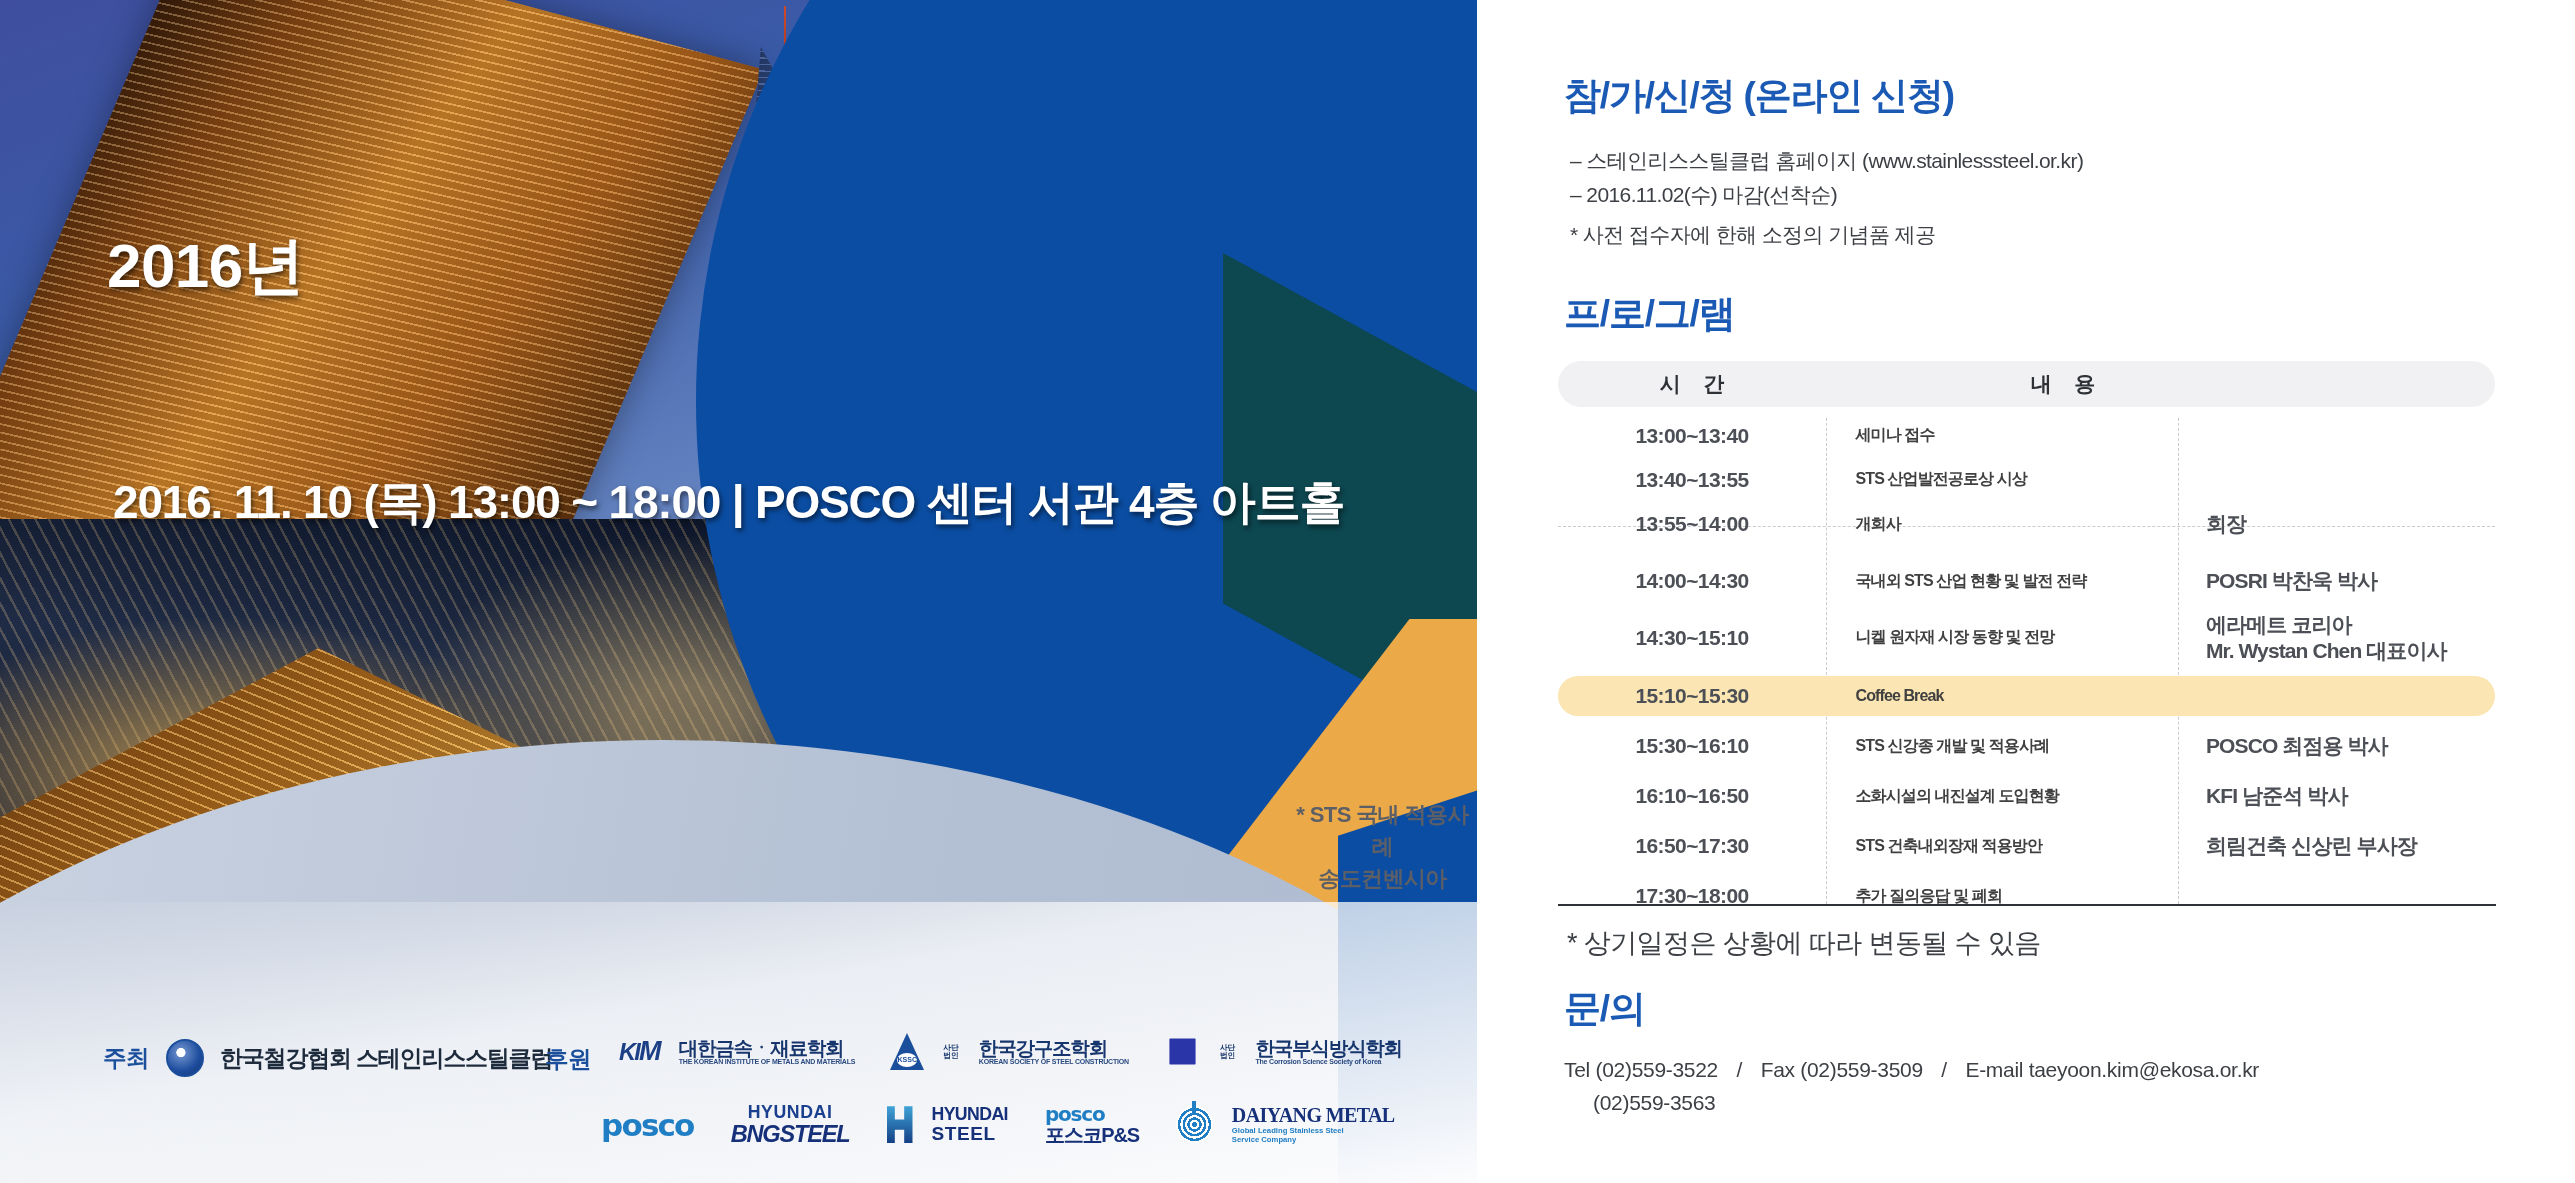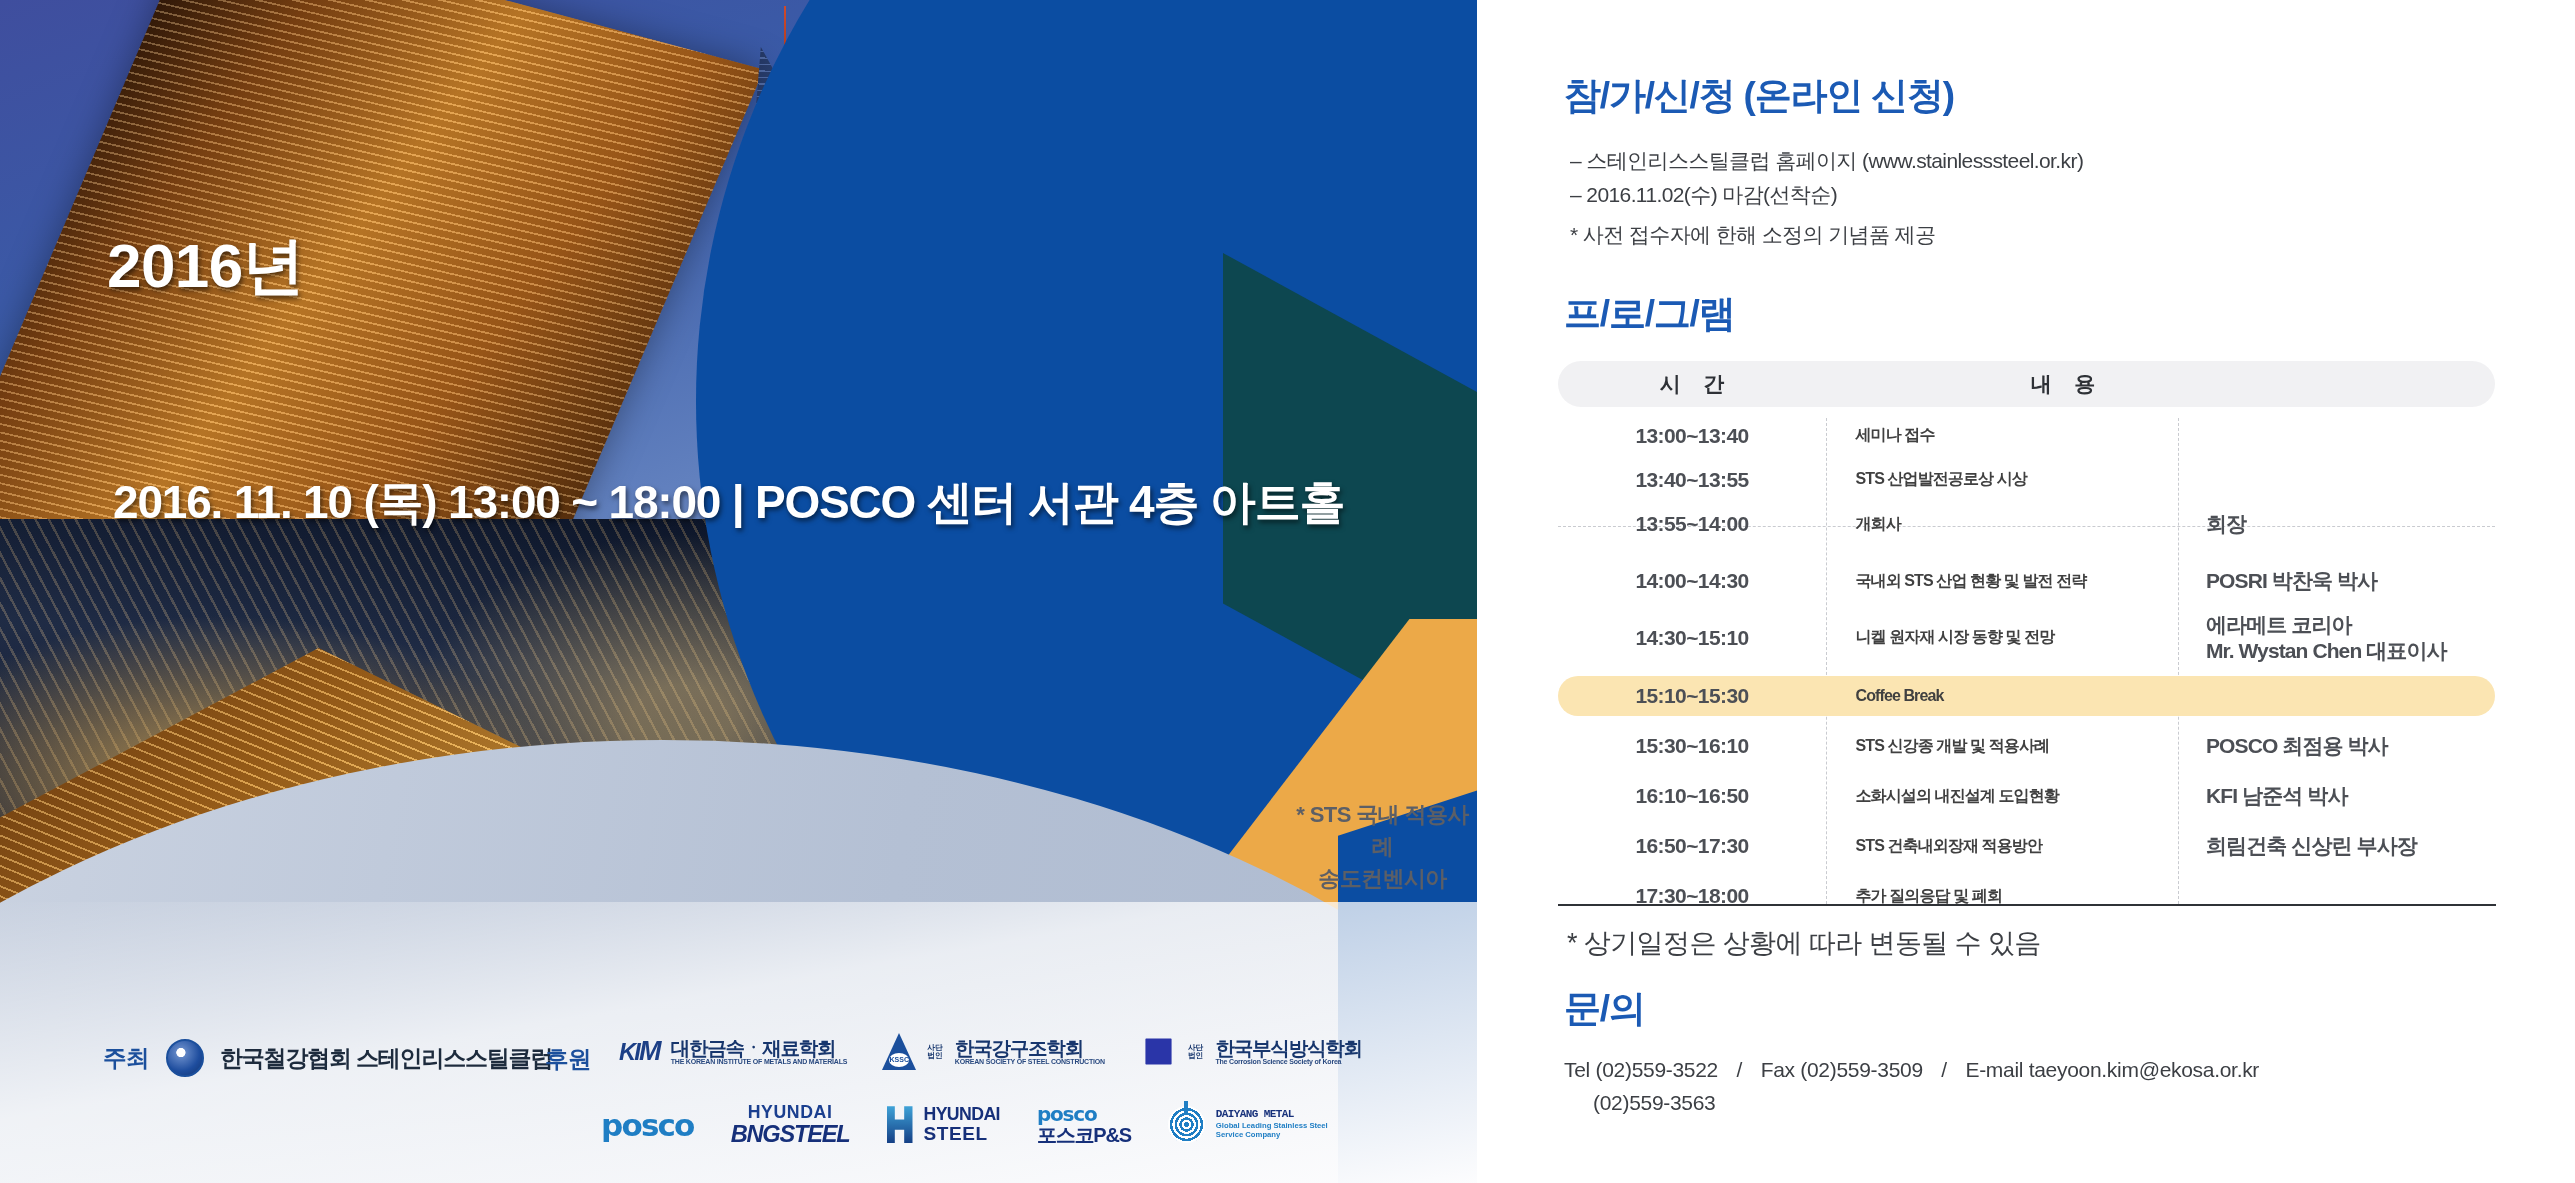--- a/index.html
+++ b/index.html
@@ -87,21 +87,21 @@
       background:radial-gradient(circle at 38% 34%, #ffffff 0 14%, #5f84c4 16%, #1e4d9e 60%, #123470 100%);
       border:2.4px solid #1b4f9c; }
   .host-name { font-size:23px; font-weight:700; color:#1d2b3d; letter-spacing:-1.2px; }
 
   .spon-label { position:absolute; left:545px; top:1043px; font-size:23.6px; font-weight:700;
       color:#1b4f9c; letter-spacing:-0.6px; }
 
   .spon-row1 { position:absolute; left:619px; top:1033px; display:flex; align-items:center; gap:35px; }
   .spon-row2 { position:absolute; left:601px; top:1103px; display:flex; align-items:center; gap:37px; }
 
-  .logo { display:flex; align-items:center; gap:11px; }
+  .logo { display:flex; align-items:center; gap:19px; }
   .logo-mark { flex:0 0 auto; }
   .logo-txt { display:flex; flex-direction:column; line-height:1.05; }
   .lg-ko { font-size:19.5px; font-weight:700; color:#17366d; letter-spacing:-1.2px; white-space:nowrap; }
   .lg-en { font-size:7px; font-weight:700; color:#2a4a80; letter-spacing:-0.2px; white-space:nowrap; }
   .lg-pre { font-size:7.7px; font-weight:700; color:#17366d; line-height:1.0; margin-right:1.2px; }
 
   .m-kim { font-size:23.6px; font-weight:700; color:#1c3f86; font-style:italic; letter-spacing:-1.8px; }
   .m-tri { width:0;height:0;border-left:17.7px solid transparent;border-right:17.7px solid transparent;
            border-bottom:37px solid #1b4f9c; position:relative; }
   .m-tri span{ position:absolute; left:-10px; top:20px; width:20px; height:14px; border-radius:50%;
@@ -113,21 +113,21 @@
   .m-hbng-2 { font-size:23.6px; font-weight:800; font-style:italic; color:#16307a; letter-spacing:-1.2px;}
   .m-hsteel-h { width:26px;height:37px; background:linear-gradient(#3fa3d8,#143f85);
            clip-path:polygon(0 0,32% 0,32% 36%,68% 36%,68% 0,100% 0,100% 100%,68% 100%,68% 64%,32% 64%,32% 100%,0 100%);}
   .m-hsteel-t1{ font-size:17.7px; font-weight:700; color:#16307a; letter-spacing:-0.6px;}
   .m-hsteel-t2{ font-size:19px; font-weight:800; color:#16307a; letter-spacing:0.6px;}
   .m-pps1{ font-size:20px; font-weight:700; color:#1f7ec4; letter-spacing:-1.2px; font-family:"DejaVu Sans",sans-serif;}
   .m-pps2{ font-size:20px; font-weight:800; color:#16307a; letter-spacing:-1.2px;}
   .m-dy-mark{ width:37px;height:37px;border-radius:50%;
            background:repeating-radial-gradient(circle,#1f7ec4 0 2.4px,#ffffff 2.4px 4.7px); position:relative;}
   .m-dy-mark::after{content:"";position:absolute;left:16.5px;top:-5.3px;width:3.5px;height:11.8px;background:#1f7ec4;}
-  .m-dy1{font-size:11px;font-weight:700;color:#16307a;letter-spacing:-0.6px;font-family:Liberation Mono, monospace;}
+  .m-dy1{font-size:20px;font-weight:700;color:#16307a;letter-spacing:-0.6px;font-family:Liberation Serif, serif;}
   .m-dy2{font-size:7.7px;font-weight:700;color:#1f7ec4;line-height:1.25;}
 
   
   .right-panel { position:absolute; left:1487px; top:0; width:1089px; height:856px; background:#ffffff; }
 
   .h-apply { position:absolute; left:77px; top:71px; font-size:37px; font-weight:700;
       color:#1b5ab4; letter-spacing:-1.2px; }
   .apply-lines { position:absolute; left:83px; top:144px; }
   .apply-line { font-size:21px; color:#3c3f44; letter-spacing:-0.6px; line-height:1.62; white-space:nowrap; }
   .apply-note { position:absolute; left:83px; top:221px; font-size:21px; color:#3c3f44;

